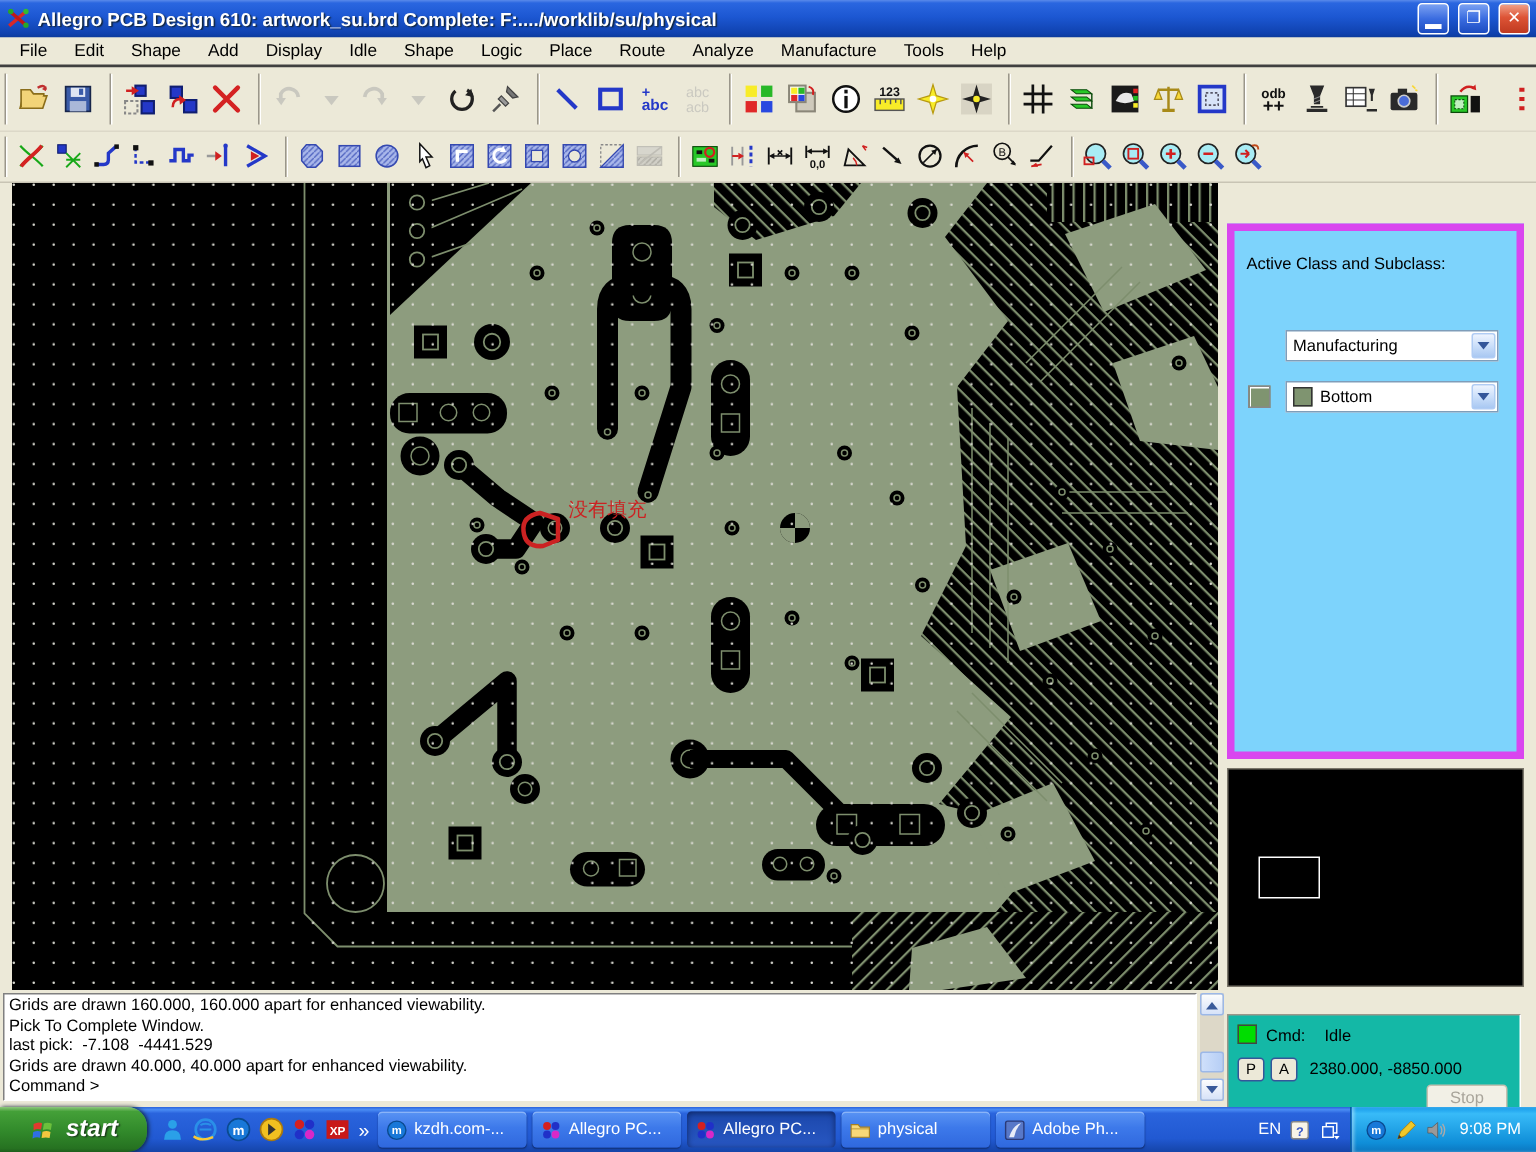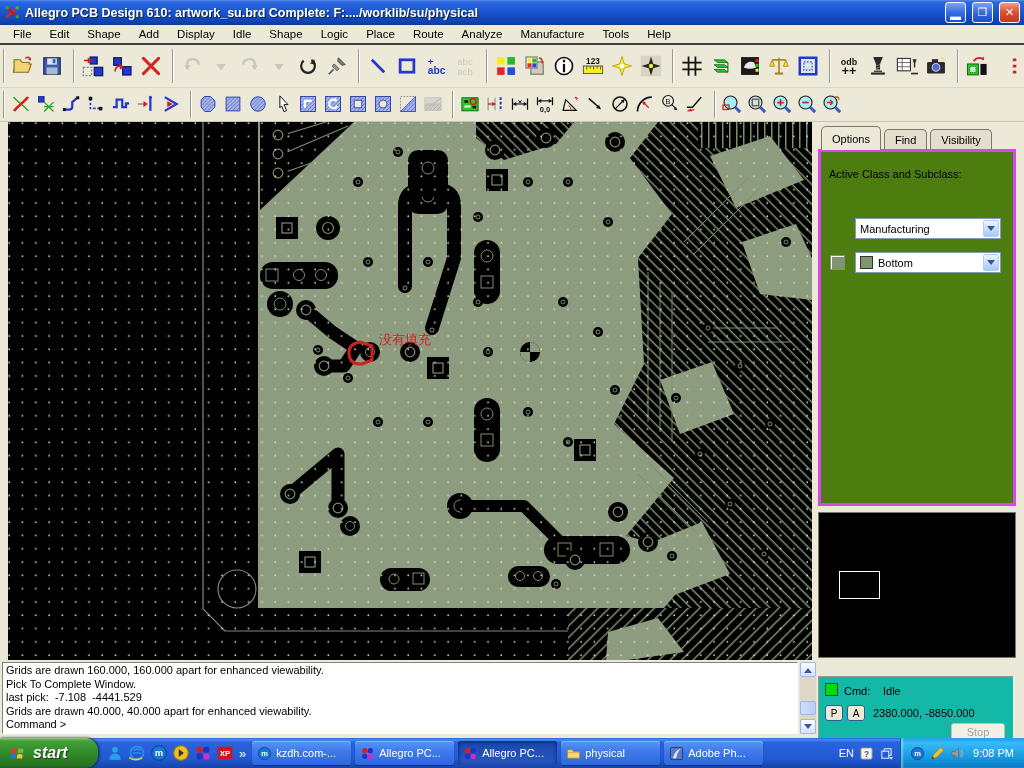--- a/index.html
+++ b/index.html
@@ -37,22 +37,22 @@
   .tbtn.disabled{filter:grayscale(1);opacity:.5;}
 
   
   #pcb{position:absolute;left:8px;top:122px;width:804px;height:538px;background:#000;}
 
   .sidepanel{position:absolute;left:818px;top:126px;width:198px;height:532px;}
   .tabs{display:flex;height:24px;padding-left:3px;gap:3px;align-items:flex-end;}
   .tab{height:21px;padding:0 10px;display:flex;align-items:center;justify-content:center;font-size:11px;
     background:#e2decb;border:1px solid #7a766a;border-bottom:none;border-radius:5px 5px 0 0;}
   .tab.active{height:24px;background:#ece9d8;position:relative;z-index:3;}
-  .panel-body{position:absolute;left:0;top:23px;width:198px;height:357px;background:#4d7c0f;
-    border:3px solid #d946ef;z-index:2;}
+  .panel-body{position:absolute;left:0;top:23px;width:198px;height:357px;background:#7dd3fc;
+    border:5px solid #d946ef;z-index:2;}
   .opt-label{position:absolute;left:8px;top:16px;font-size:11px;}
   .combo{position:absolute;height:21px;background:#fff;border:1px solid #7f9db9;display:flex;
     align-items:center;padding-left:4px;font-size:11px;}
   .combo .chevbtn{position:absolute;right:1px;top:1px;bottom:1px;width:16px;
     background:linear-gradient(180deg,#eef4fe 0%,#cbdffa 50%,#a9c8f2 100%);
     border:1px solid #b0ccf4;border-radius:2px;display:flex;align-items:center;justify-content:center;}
   .chev{width:0;height:0;border:4px solid transparent;border-top:5px solid #34569a;margin-top:4px;}
   .combo1{left:34px;right:12px;top:66px;}
   .combo2{left:34px;right:12px;top:100px;}
   .swatch-ext{position:absolute;left:9px;top:103px;width:15px;height:15px;background:#7f9470;
@@ -81,21 +81,21 @@
   .pabtn{position:absolute;top:28px;width:18px;height:16px;border:1px solid #34569a;border-radius:3px;
     font-size:10px;display:flex;align-items:center;justify-content:center;background:#ece9d8;}
   .pbtn{left:6px;} .abtn{left:28px;}
   .coords{position:absolute;left:54px;top:30px;}
   .stopbtn{position:absolute;right:8px;bottom:6px;width:54px;height:18px;border:1px solid #c4c0b0;
     border-radius:3px;background:#f2f0e6;color:#a8a49a;display:flex;align-items:center;justify-content:center;}
 
   
   .taskbar{position:absolute;left:0;top:738px;width:1024px;height:30px;display:flex;align-items:center;
     background:linear-gradient(180deg,#2a62dc 0%,#4a8cf4 6%,#2a64dd 14%,#2159d2 70%,#1544a8 100%);}
-  .startbtn{height:30px;width:98px;flex:0 0 auto;display:flex;align-items:center;gap:5px;padding-left:9px;
+  .startbtn{height:30px;width:98px;flex:0 0 auto;display:flex;align-items:center;gap:5px;padding-left:20px;
     color:#fff;font-weight:bold;font-style:italic;font-size:16px;text-shadow:1px 1px 1px #1a3a1a;
     background:linear-gradient(180deg,#8ec87e 0%,#44a038 10%,#338c2c 50%,#267221 92%,#1e5e1c 100%);
     border-radius:0 13px 13px 0;box-shadow:1px 0 3px #123;}
   .startbtn svg{width:19px;height:19px;}
   .qlaunch{display:flex;align-items:center;gap:4px;padding:0 5px 0 8px;flex:0 0 auto;}
   .qlicon{width:18px;height:18px;} .qlicon svg{width:18px;height:18px;}
   .tb-chevron{color:#fff;font-size:13px;padding:0 4px 0 0;flex:0 0 auto;}
   .task{width:99px;height:24px;margin:0 2px;flex:0 0 auto;display:flex;align-items:center;gap:4px;
     padding:0 5px;border-radius:3px;color:#fff;font-size:11px;white-space:nowrap;overflow:hidden;
     background:linear-gradient(180deg,#5a94f4 0%,#3d79ea 45%,#2f68de 100%);
@@ -783,25 +783,20 @@
 
     <rect width="804" height="538" fill="url(#gdots)"></rect>
 
     <g>
       <path d="M352 220 Q340 222 341 232 Q342 243 354 242 L364 238 L364 224 Z" fill="none" stroke="#cc2222" stroke-width="3" stroke-linejoin="round"></path>
       <text x="371" y="222" font-size="13" fill="#cc2222">没有填充</text>
     </g>
   </svg>
 
   <div class="sidepanel">
-    <div class="tabs" id="paneltabs">
-        <div class="tab active">Options</div>
-        <div class="tab">Find</div>
-        <div class="tab">Visibility</div>
-      </div>
     <div class="panel-body">
       <div class="opt-label">Active Class and Subclass:</div>
       <div class="combo combo1">
         <span>Manufacturing</span>
         <span class="chevbtn">
             <span class="chev"></span>
           </span>
       </div>
       <div class="swatch-ext"></div>
       <div class="combo combo2">

